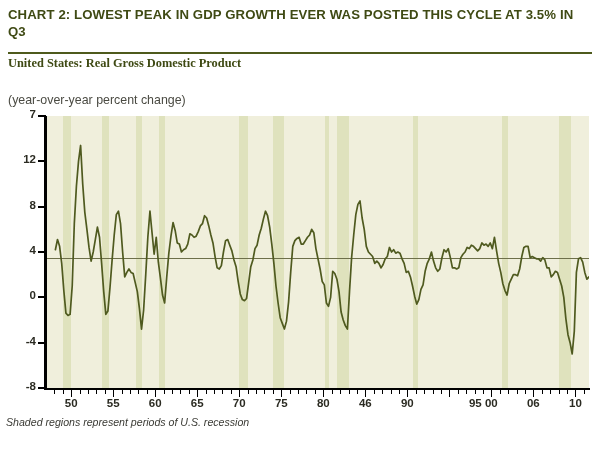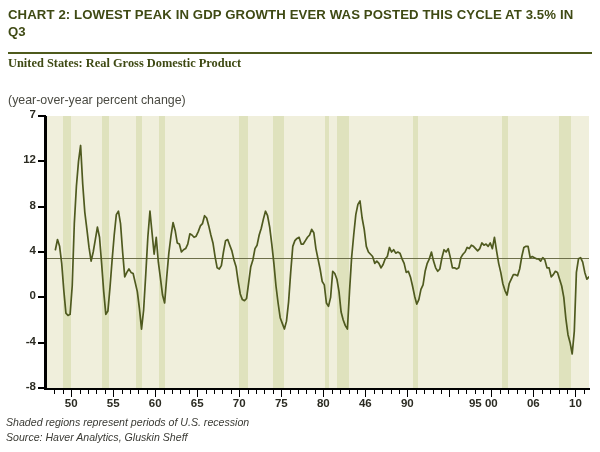--- a/index.html
+++ b/index.html
@@ -206,15 +206,14 @@
       <div class="xlab" style="left: 323.302px;">80</div>
       <div class="xlab" style="left: 365.318px;">46</div>
       <div class="xlab" style="left: 407.333px;">90</div>
       <div class="xlab" style="left: 449.349px; margin-left: 26px;">95</div>
       <div class="xlab" style="left: 491.364px;">00</div>
       <div class="xlab" style="left: 533.38px;">06</div>
       <div class="xlab" style="left: 575.395px;">10</div>
     </div>
 
   <div class="foot foot1">Shaded regions represent periods of U.S. recession</div>
-  <div class="foot foot2">Source: Haver Analytics, Gluskin Sheff</div>
 
 </div>
 
 </body></html>

